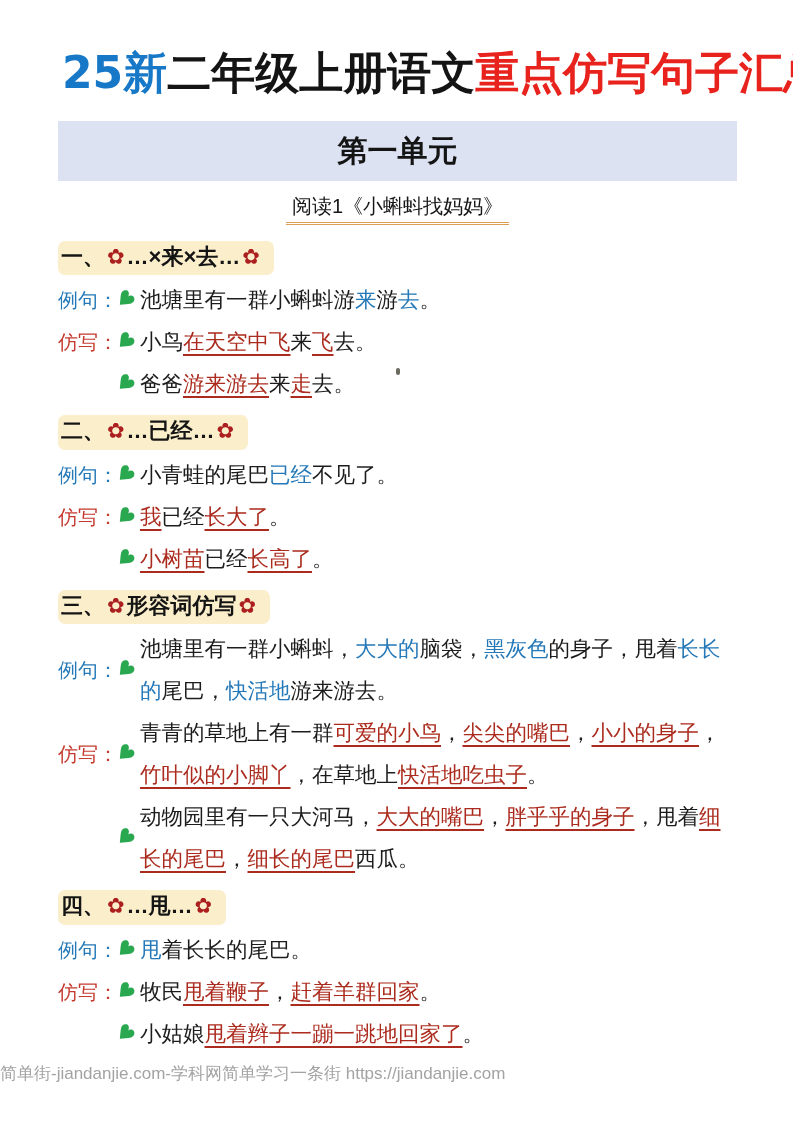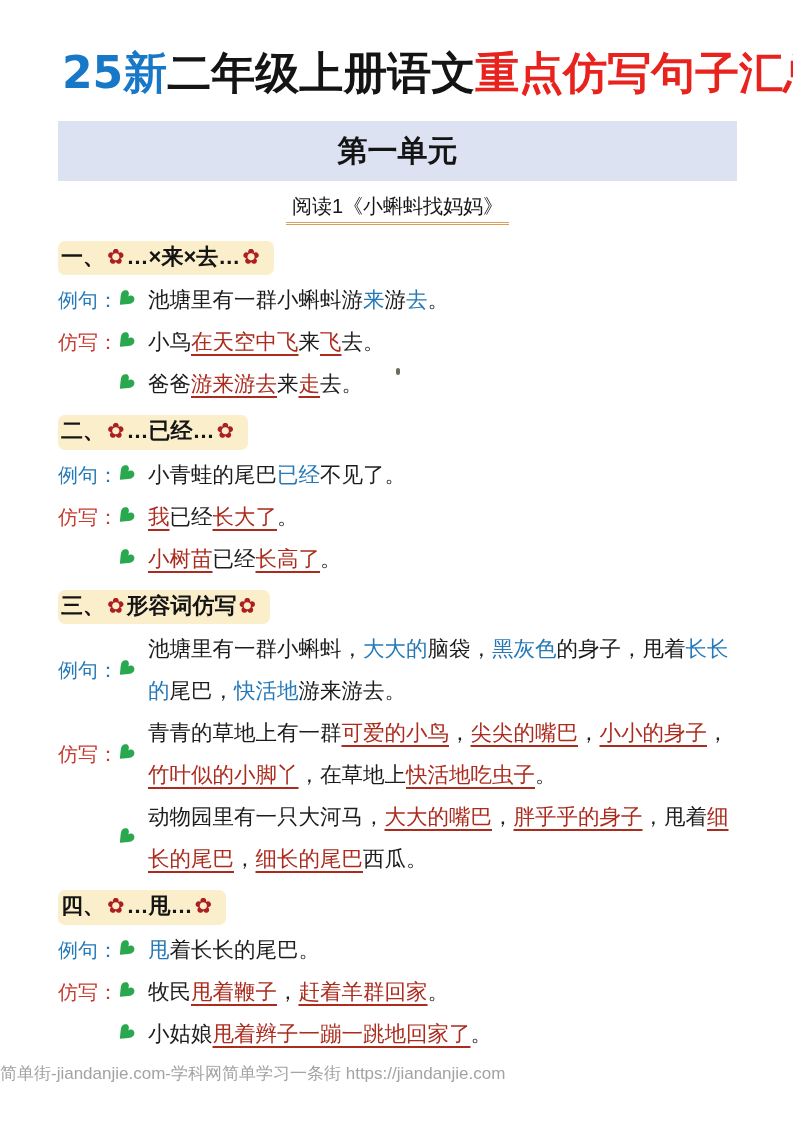--- a/index.html
+++ b/index.html
@@ -78,21 +78,21 @@
   .leaf {
     flex:none; width:24px;
     display:inline-block;
     color:var(--leaf-green, #2aa84f);
     transform:rotate(45deg) translateY(2px);
     font-size:21px;
     line-height:42px;
     font-family:"DejaVu Sans", sans-serif;
   }
 
-  .sentence { flex:1; min-width:0;margin-left:8px; }
+  .sentence { flex:1; min-width:0; }
   .seg-k { color:#1c1c1c; }
   .seg-b { color:var(--word-blue, #2579b8); }
   .seg-r {
     color:var(--word-red, #ab2b1e);
     text-decoration:underline;
     text-decoration-thickness:2px;
     text-underline-offset:5px;
   }
 
   .stray-dot {

